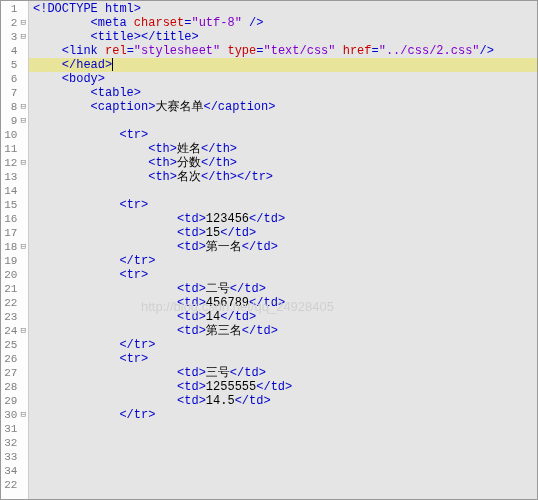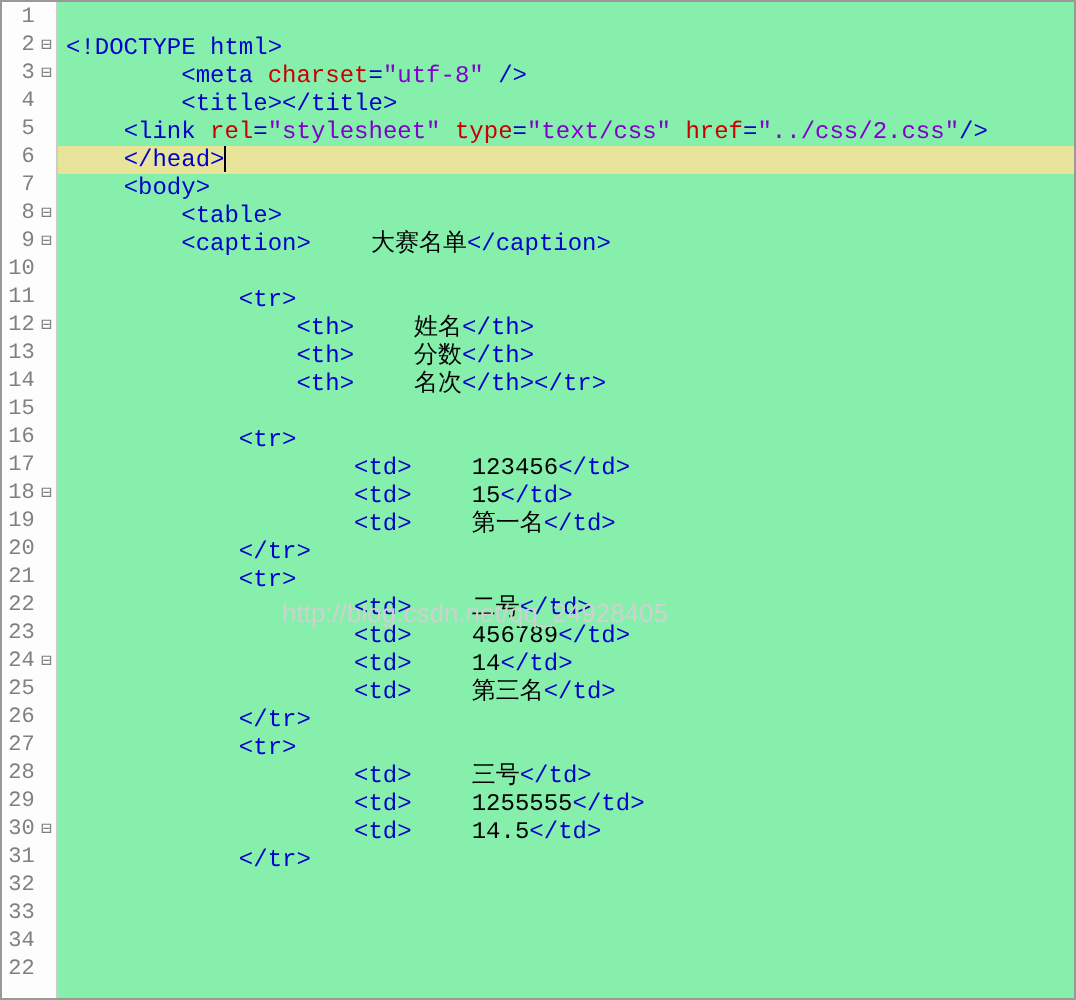--- a/index.html
+++ b/index.html
@@ -39,36 +39,36 @@
     }
     .fold {
       width: 10px;
       text-align: center;
       color: #808080;
       font-size: 9px;
       cursor: pointer;
     }
     .code-area {
       flex: 1;
-      padding-top: 16px;
-      background: #86efac;
+      padding-top: 1px;
+      background: #e5e5e5;
     }
     .code-line {
       height: 14px;
       line-height: 14px;
       white-space: pre;
       padding-left: 4px;
     }
     .highlighted {
       background: #E8E49A;
     }
     .tag { color: #0000CC; }
     .attr-name { color: #C80000; }
     .attr-val { color: #8000CC; }
-    .text { color: #000; margin-left: 30px; }
+    .text { color: #000; }
     .punct { color: #0000CC; }
     .cursor {
       border-right: 1px solid #000;
       display: inline-block;
       height: 13px;
       vertical-align: middle;
     }
     .watermark {
       position: absolute;
       left: 140px;

